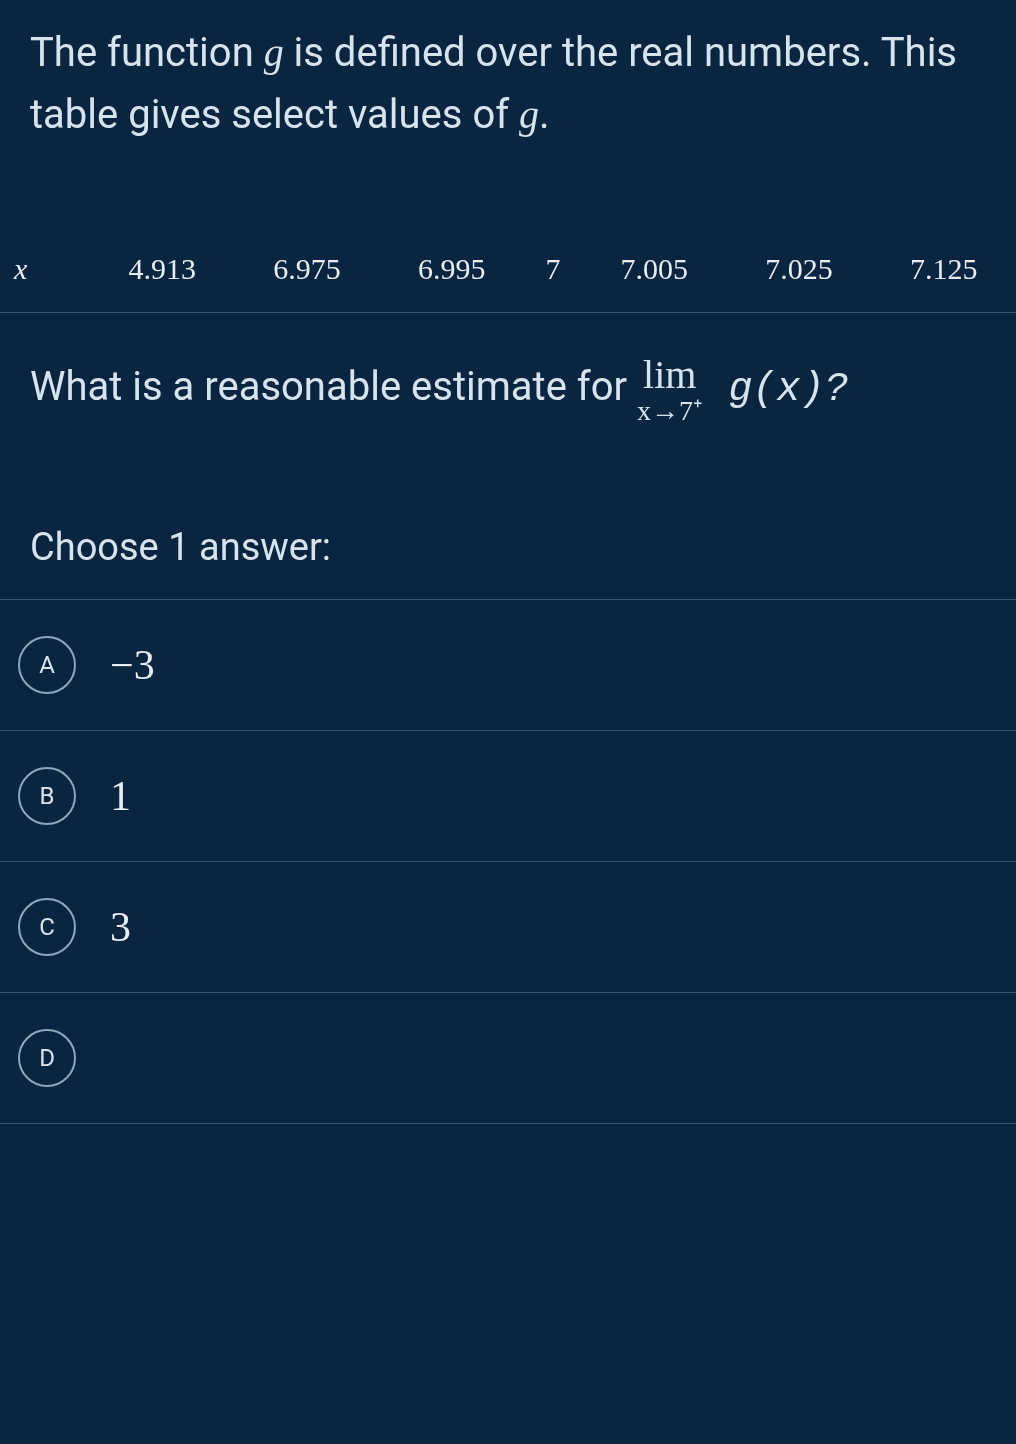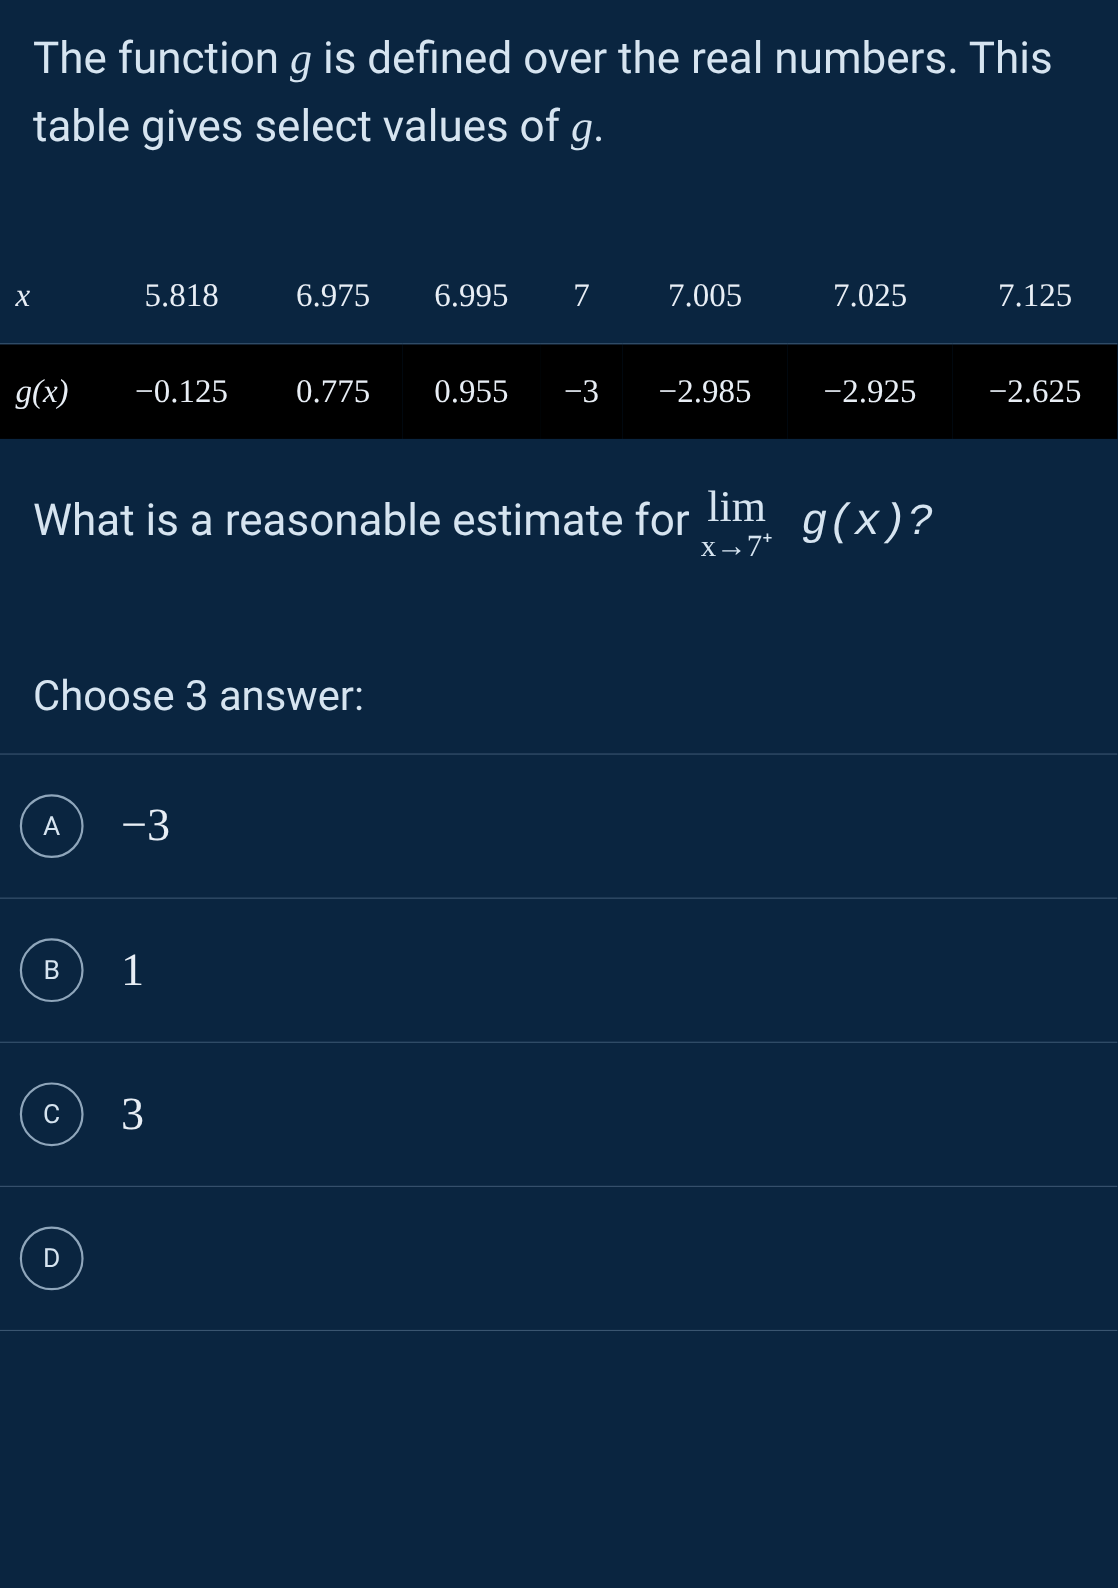--- a/index.html
+++ b/index.html
@@ -118,54 +118,44 @@
 
 <div class="stem">
   <span>The function </span><span class="mathvar">g</span><span> is defined over the real numbers. This table gives select values of </span><span class="mathvar">g</span><span>.</span>
 </div>
 
 <div class="table-wrap">
   <table class="data">
     <tbody>
         <tr>
       <td class="rowhead">x</td>
-      <td>5.818</td>
+      <td>4.913</td>
       <td>6.975</td>
       <td>6.995</td>
       <td>7</td>
       <td>7.005</td>
       <td>7.025</td>
       <td>7.125</td>
-    </tr>
-    <tr class="gx-row">
-      <td class="rowhead"><span style="font-style:italic">g(x)</span></td>
-      <td>−0.125</td>
-      <td>0.775</td>
-      <td>0.955</td>
-      <td>−3</td>
-      <td>−2.985</td>
-      <td>−2.925</td>
-      <td>−2.625</td>
     </tr>
   </tbody>
     </table>
 </div>
 
 <div class="question">
   <span>What is a reasonable estimate for </span>
   <span class="limit-expr">
     <span class="lim-col">
       <span class="lim-top">lim</span>
       <span class="lim-bot">x→7⁺</span>
     </span>
     <span class="gx">g(x)?</span>
   </span>
 </div>
 
-<div class="choose">Choose 3 answer:</div>
+<div class="choose">Choose 1 answer:</div>
 
 <div class="answers">
   <div class="answer">
     <div class="radio-letter">A</div>
     <div class="answer-text">−3</div>
   </div>
   <div class="answer">
     <div class="radio-letter">B</div>
     <div class="answer-text">1</div>
   </div>

